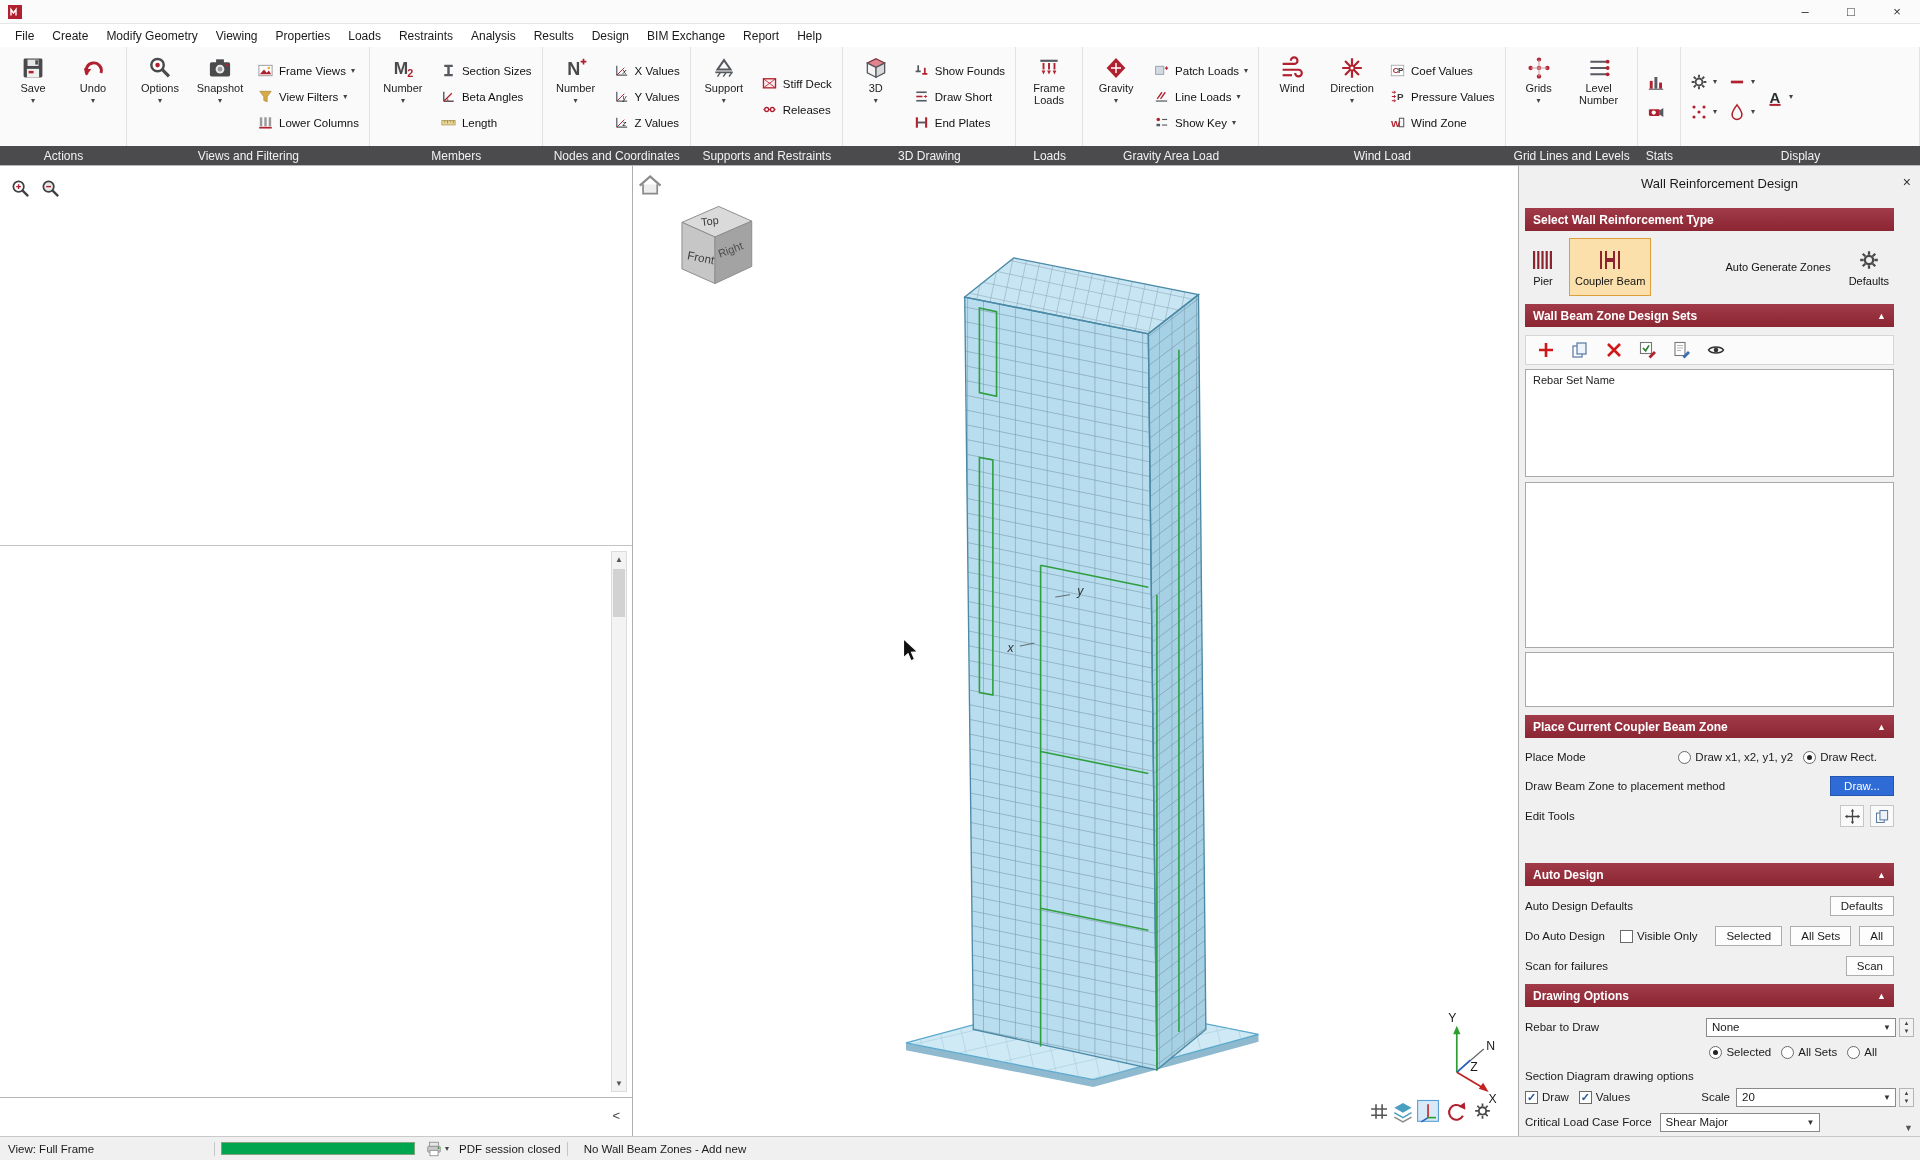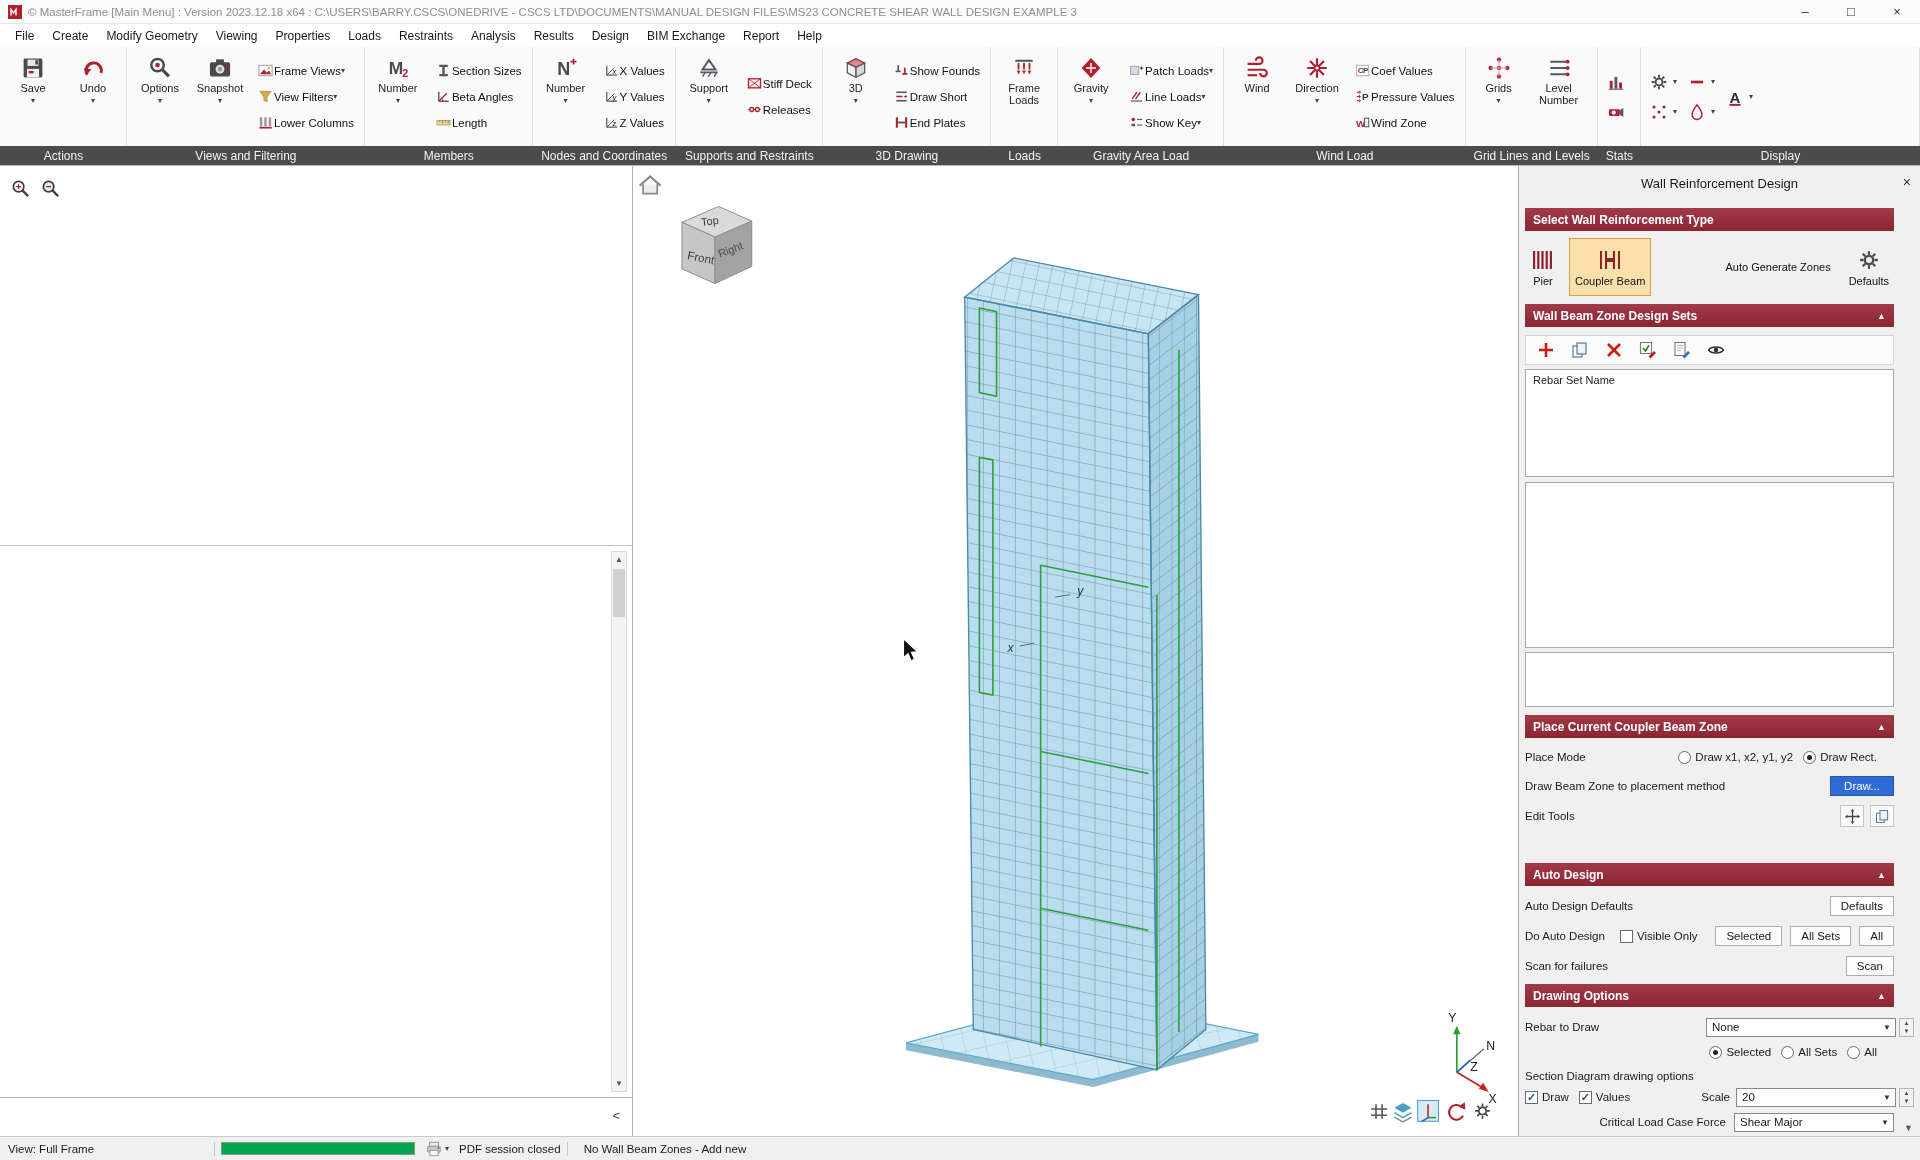--- a/index.html
+++ b/index.html
@@ -24,21 +24,21 @@
 .ribbon{height:119px;background:#fafafa;display:flex;border-bottom:1px solid #b9b9b9;flex:none}
 .rgroup{display:flex;flex-direction:column}
 .rgroup:last-child{flex:1}
 .rbtns{flex:1;display:flex;align-items:stretch;padding:2px 4px;border-right:1px solid #e2e2e2;gap:2px}
 .rglabel{height:19px;background:#4b4b4e;color:#f2f2f2;font-size:12px;display:flex;align-items:center;justify-content:center;white-space:nowrap;padding:0 8px}
 .rbig{width:58px;display:flex;flex-direction:column;align-items:center;padding-top:6px;gap:2px;cursor:default}
 .rbig .ric svg{width:26px;height:26px}
 .rbig .rlab{font-size:11px;line-height:11.5px;text-align:center;color:#1c1c1c;white-space:normal}
 .rcaret{font-size:8px;color:#444;line-height:8px}
 .rcol{display:flex;flex-direction:column;justify-content:center;gap:2px;padding:0 2px}
-.rsmall{display:flex;align-items:center;font-size:11.5px;height:24px;padding:0 4px;white-space:nowrap;color:#111}
+.rsmall{display:flex;align-items:center;gap:5px;font-size:11.5px;height:24px;padding:0 4px;white-space:nowrap;color:#111}
 .rsmall svg{width:17px;height:17px;flex:none}
 .ricol{display:flex;flex-direction:column;justify-content:center;gap:5px;padding:0 4px}
 .riconly{display:flex;align-items:center;gap:4px;height:25px}
 .riconly svg{width:20px;height:20px}
 
 
 .main{flex:1;display:flex;min-height:0}
 
 
 .leftpanel{width:633px;background:#fff;border-right:1px solid #aeaeae;display:flex;flex-direction:column;flex:none}
@@ -113,21 +113,20 @@
 
 <div class="app">
 
   <div class="titlebar">
     <span class="appicon">
       <svg viewBox="0 0 14 14">
           <rect width="14" height="14" fill="#b1202e"></rect>
           <path d="M3 10.5 V4.5 L5.5 8 L8 4.5 V10.5" stroke="#fff" stroke-width="1.4" fill="none"></path>
         </svg>
     </span>
-    <span class="title">© MasterFrame [Main Menu] : Version 2023.12.18 x64 : C:\USERS\BARRY.CSCS\ONEDRIVE - CSCS LTD\DOCUMENTS\MANUAL DESIGN FILES\MS23 CONCRETE SHEAR WALL DESIGN EXAMPLE 3</span>
     <div class="winbtns">
       <span class="winbtn">–</span>
       <span class="winbtn">□</span>
       <span class="winbtn">×</span>
     </div>
   </div>
 
   <div class="menubar">
       <span class="mitem">File</span>
       <span class="mitem">Create</span>
@@ -1011,21 +1010,21 @@
           <span class="dd" style="width:160px">
             <span class="ddv">20</span>
             <span class="dda">▼</span>
           </span>
           <span class="spinner">
             <span>▲</span>
               <span>▼</span>
           </span>
         </div>
 
-        <div class="prow mt5" style="justify-content:flex-end">
+        <div class="prow mt5" style="justify-content:flex-start">
           <span style="margin-right:8px">Critical Load Case Force</span>
           <span class="dd" style="width:160px">
             <span class="ddv">Shear Major</span>
             <span class="dda">▼</span>
           </span>
         </div>
 
       </div>
       <span class="rp-scrolldown">▼</span>
     </div>

